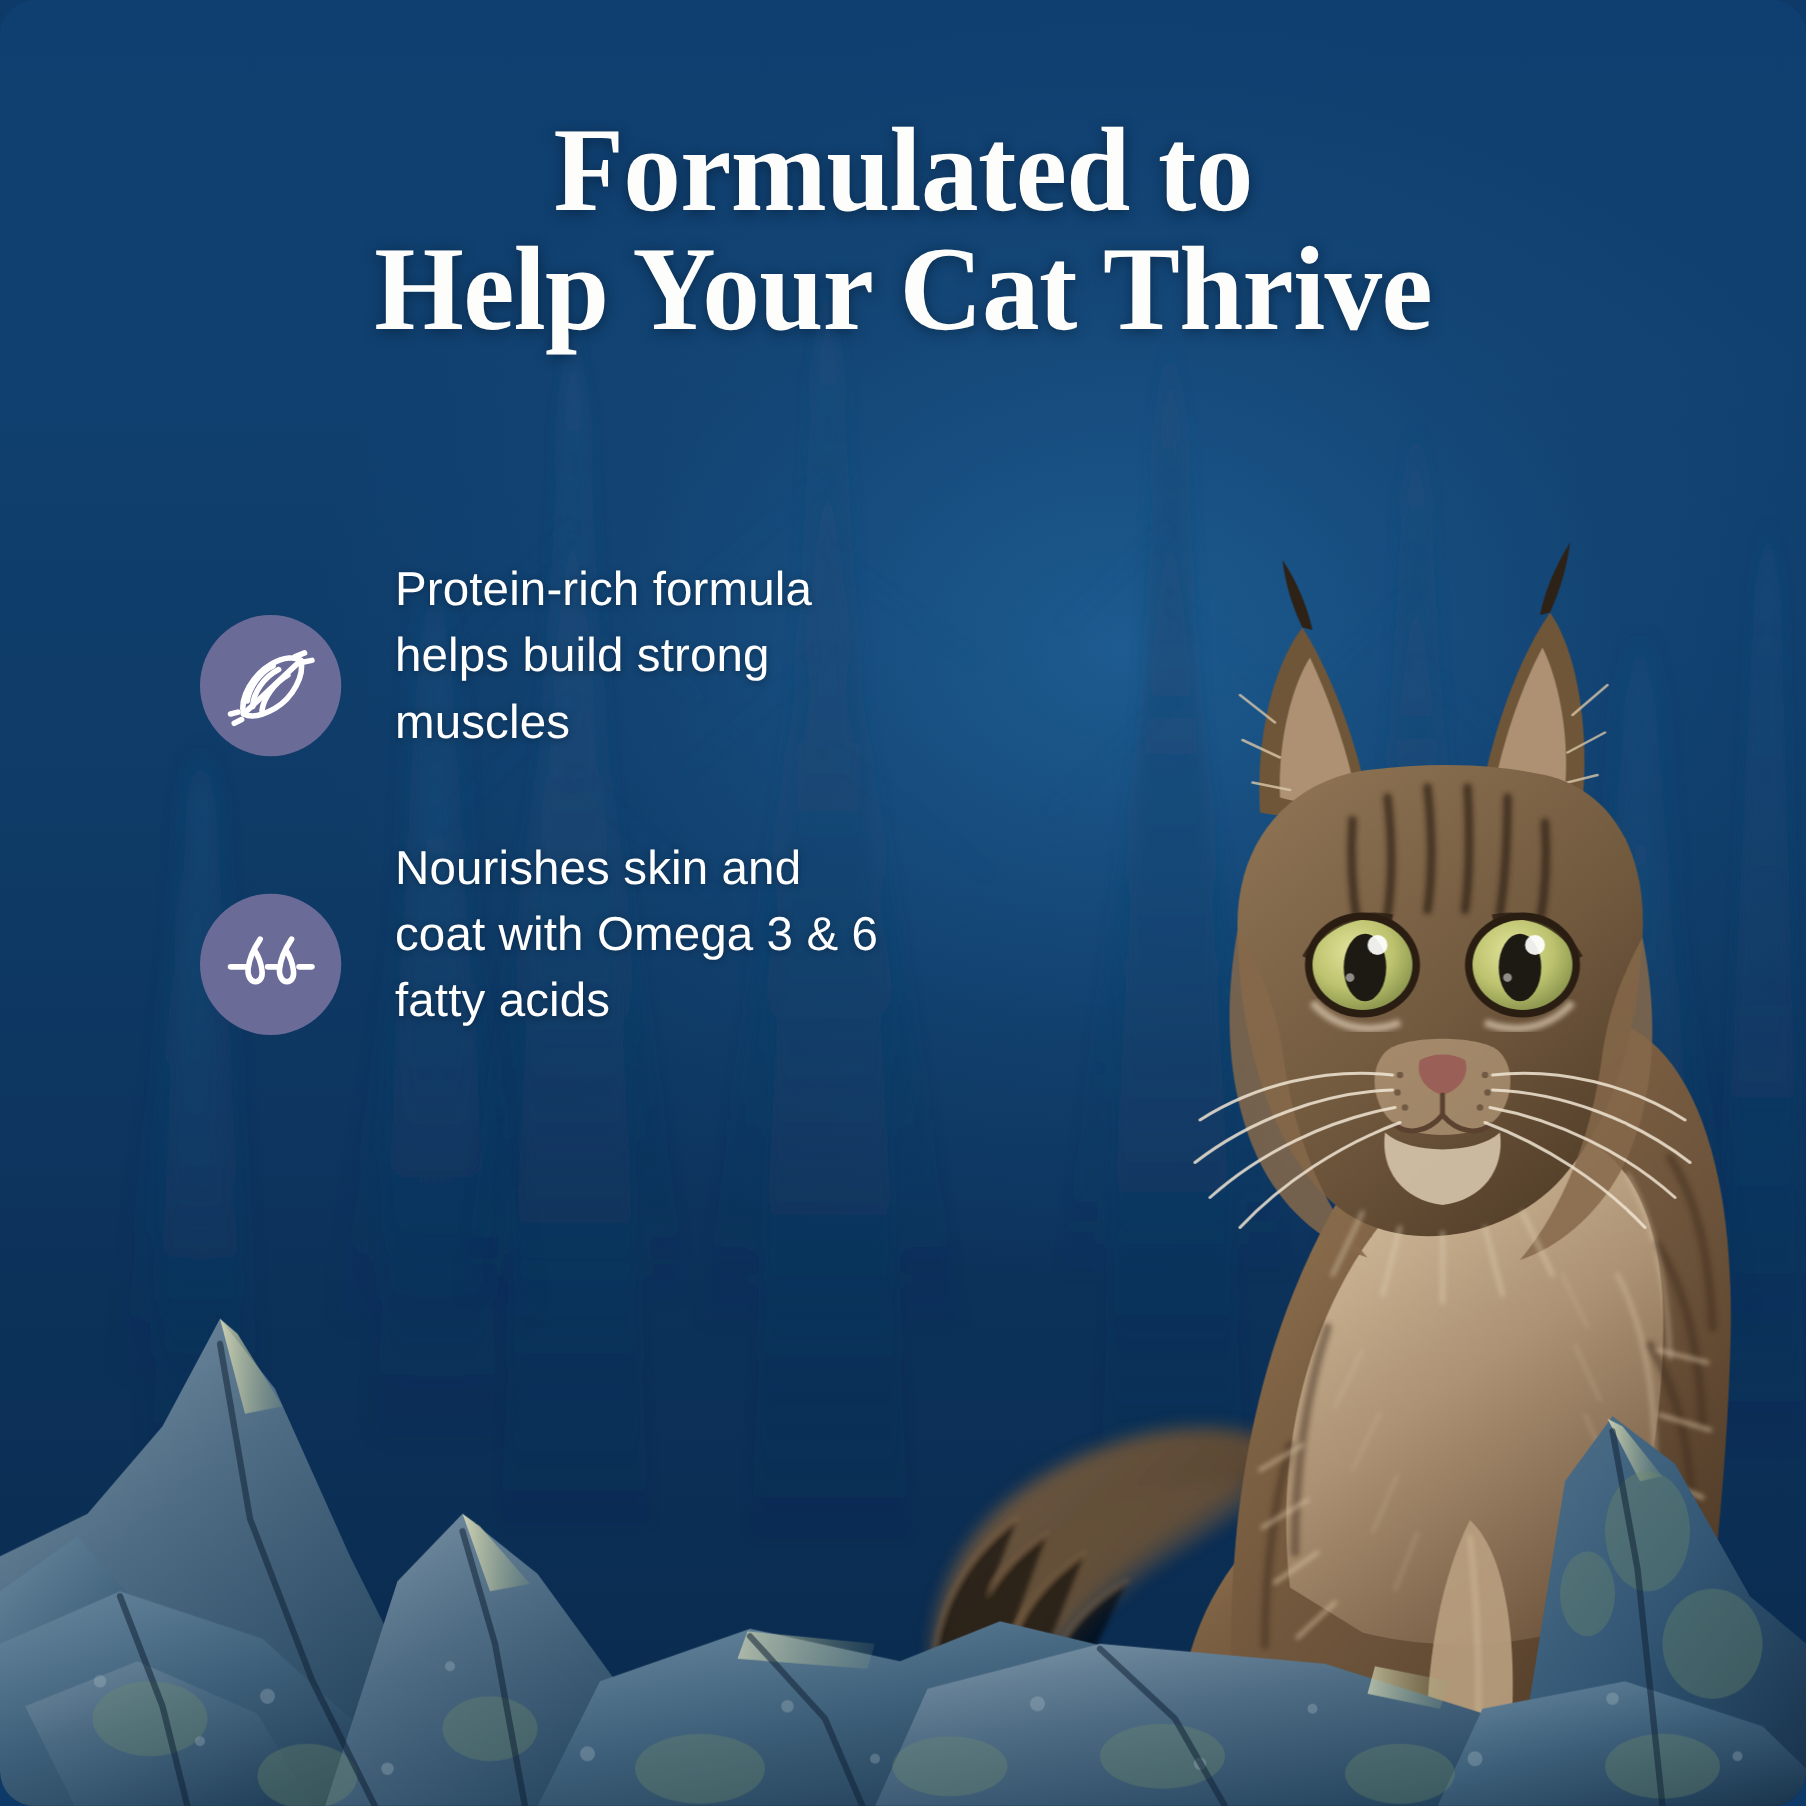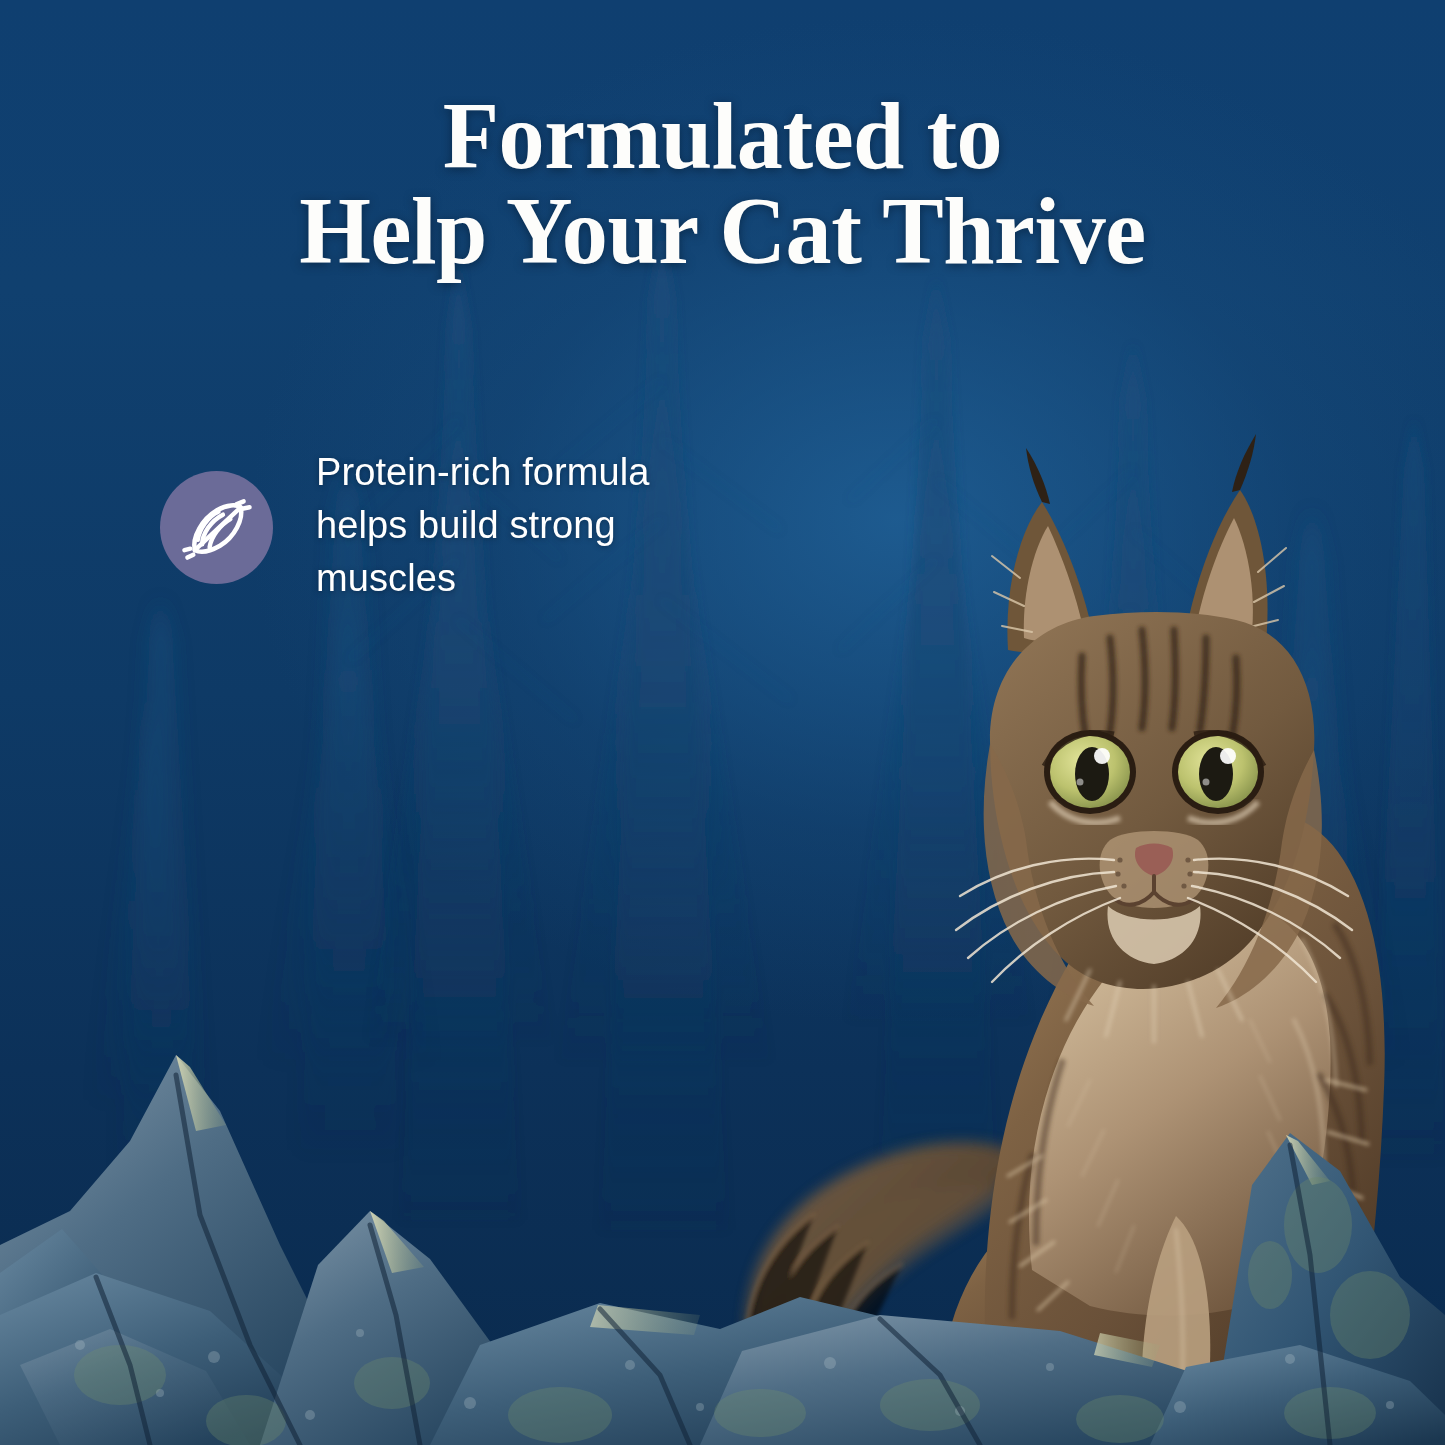--- a/index.html
+++ b/index.html
@@ -8,20 +8,21 @@
     font-family:"Liberation Sans", sans-serif;
     background:#0d3a68;
   }
   #stage {
     position:relative;
     width:1445px; height:1445px;
     overflow:hidden;
     background:
       radial-gradient(ellipse 900px 700px at 62% 36%, rgba(32,96,150,0.85) 0%, rgba(24,78,128,0.35) 45%, rgba(13,58,104,0) 72%),
       linear-gradient(180deg, #0f3f70 0%, #10406f 20%, #0e3a66 48%, #0c3159 74%, #0a2a4d 100%);
+    border-radius: 28px;
   }
 
   
   .forest { position:absolute; inset:0; z-index:1; }
   .forest svg { width:100%; height:100%; display:block; }
 
   
   .rocks { position:absolute; left:0; right:0; bottom:0; height:430px; z-index:4; }
   .rocks svg { width:100%; height:100%; display:block; }
 
@@ -40,21 +41,21 @@
     font-size:96px;
     line-height:95px;
     letter-spacing:-0.5px;
     text-shadow:0 2px 10px rgba(4,22,42,0.55);
   }
   .headline .l1 { display:block; transform:scaleX(0.96); }
   .headline .l2 { display:block; transform:scaleX(0.96); }
 
   
   .bullets { position:absolute; z-index:6; left:160px; top:444px; width:560px; }
-  .bullet { position:relative; display:flex; align-items:center; margin-bottom:62px; }
+  .bullet { position:relative; display:flex; align-items:flex-end; margin-bottom:62px; }
   .bullet:last-child { margin-bottom:0; }
   .badge {
     flex:0 0 auto;
     width:113px; height:113px; border-radius:50%;
     background:#6b6b98;
     display:flex; align-items:center; justify-content:center;
     margin-top:6px;
   }
   .badge svg { width:74px; height:74px; display:block; }
   .btext {
@@ -431,17 +432,31 @@
             <path d="M40 76 C42 62 54 46 68 38"></path>
             <path d="M24 66 C26 52 38 34 52 28"></path>
             <path d="M76 18 L86 14 M84 24 L94 22"></path>
             <path d="M18 86 L10 90 M14 78 L6 80"></path>
           </g>
         </svg>
       </div>
       <div class="btext">Protein-rich formula helps build strong muscles</div>
     </div>
 
+    <div class="bullet">
+      <div class="badge">
+        <svg viewBox="0 0 100 100" aria-hidden="true">
+          <g fill="none" stroke="#ffffff" stroke-width="6" stroke-linecap="round" stroke-linejoin="round">
+            <path d="M6 52 L22 52"></path>
+            <path d="M46 52 L56 52"></path>
+            <path d="M80 52 L94 52"></path>
+            <path d="M38 22 C30 34 26 44 25 54 C24 62 28 68 33 68 C38 68 41 63 40 56 C39 48 36 40 32 34"></path>
+            <path d="M72 22 C64 34 60 44 59 54 C58 62 62 68 67 68 C72 68 75 63 74 56 C73 48 70 40 66 34"></path>
+          </g>
+        </svg>
+      </div>
+      <div class="btext">Nourishes skin and coat with Omega 3 &amp; 6 fatty acids</div>
+    </div>
 
 
   </div>
 
 </div>
 
 </body></html>

